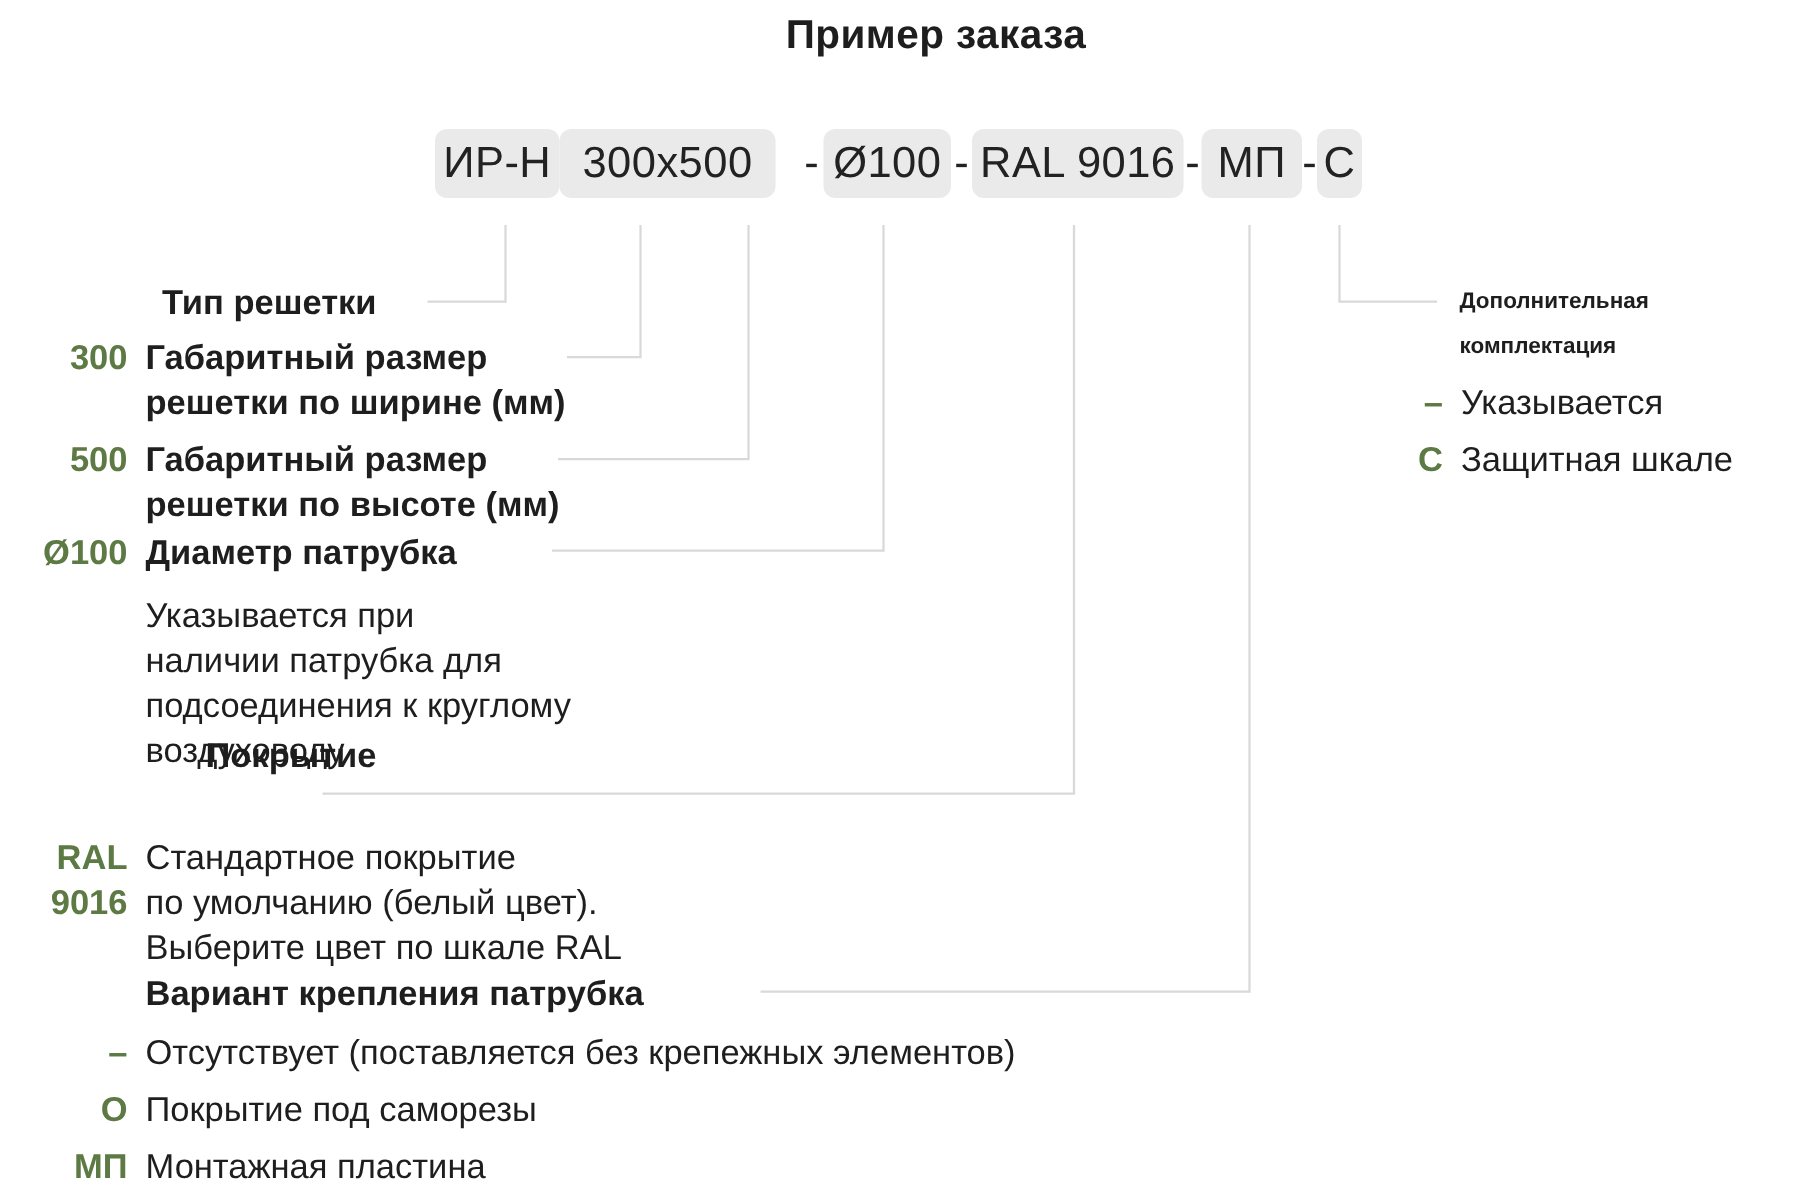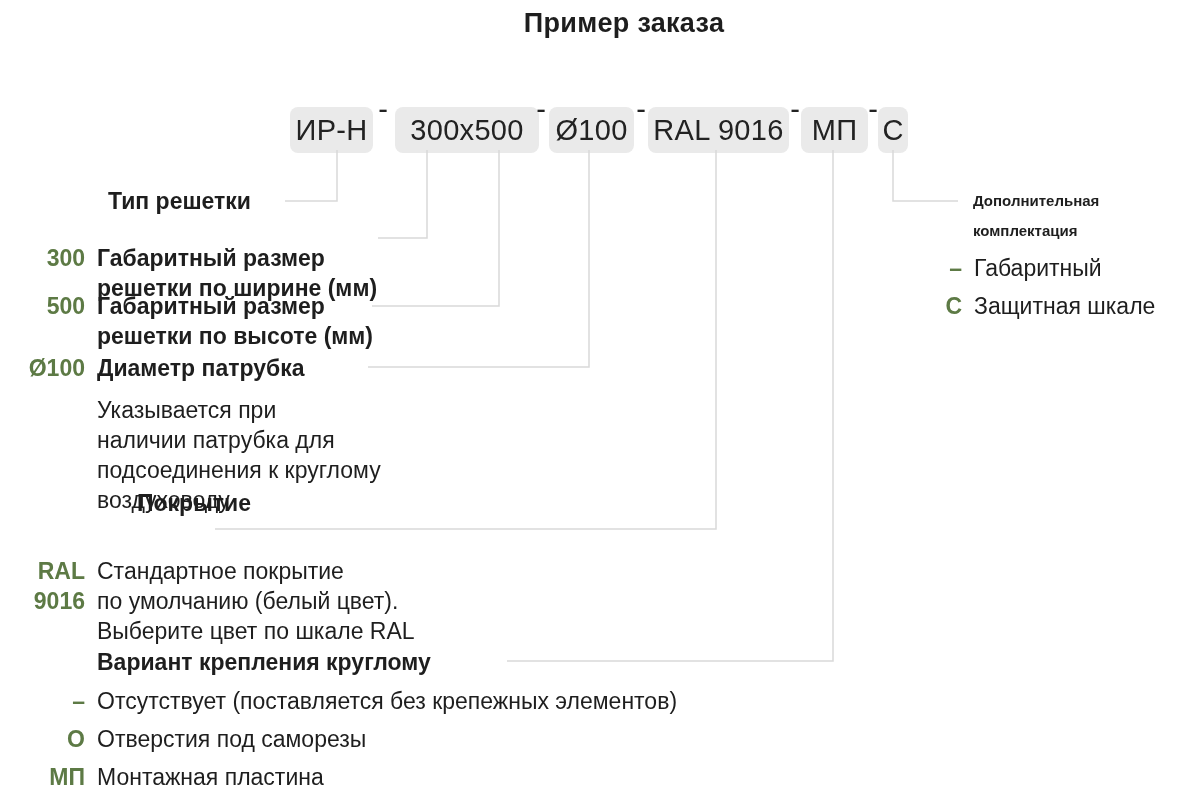--- a/index.html
+++ b/index.html
@@ -2,21 +2,21 @@
 <html><head>
 <meta charset="utf-8">
 <style>
   html,body{margin:0;padding:0;background:#ffffff;}
   .page{position:relative;width:1200px;height:796px;overflow:hidden;background:#ffffff;
         font-family:"Liberation Sans",sans-serif;color:#1e1e1e;}
   .title{position:absolute;top:6px;left:0;width:1200px;text-align:center;
          font-size:27px;line-height:34px;font-weight:700;letter-spacing:.3px;margin-left:24px;}
   .codebox{position:absolute;top:86px;height:46px;background:#eaeaea;border-radius:8px;
            display:flex;align-items:center;justify-content:center;
-           font-size:29px;color:#222222;letter-spacing:.3px;margin-top:21px;}
+           font-size:29px;color:#222222;letter-spacing:.3px;}
   .dash{position:absolute;top:86px;height:46px;width:14px;display:flex;align-items:center;
         justify-content:center;font-size:29px;color:#222222;}
   svg.connectors{position:absolute;left:0;top:0;}
   .lrow{position:absolute;left:0;display:flex;align-items:flex-start;
         font-size:23px;line-height:30px;width:max-content;}
   .lrow .code{flex:0 0 85px;width:85px;text-align:right;color:#5d7a45;font-weight:700;
               white-space:pre-line;}
   .lrow .text{margin-left:12px;white-space:pre-line;}
   .lrow.bold .text{font-weight:700;}
   .rrow{left:877px;}
@@ -25,21 +25,21 @@
 </style>
 </head>
 <body>
 
 <div class="page">
 
   <div class="title">Пример заказа</div>
 
   <div class="codebox" style="left:290px;width:83px;">ИР-Н</div>
   <div class="dash" style="left:376px;">-</div>
-  <div class="codebox" style="left:395px;width:144px;">300х500</div>
+  <div class="codebox" style="left:373px;width:144px;">300х500</div>
   <div class="dash" style="left:534px;">-</div>
   <div class="codebox" style="left:549px;width:85px;">Ø100</div>
   <div class="dash" style="left:634px;">-</div>
   <div class="codebox" style="left:648px;width:141px;">RAL 9016</div>
   <div class="dash" style="left:788px;">-</div>
   <div class="codebox" style="left:801px;width:67px;">МП</div>
   <div class="dash" style="left:866px;">-</div>
   <div class="codebox" style="left:878px;width:30px;">С</div>
 
   <svg class="connectors" width="1200" height="796" viewBox="0 0 1200 796">
@@ -51,21 +51,21 @@
       <polyline points="215,529 716,529 716,150"></polyline>
       <polyline points="507,661 833,661 833,150"></polyline>
       <polyline points="958,201 893,201 893,150"></polyline>
     </g>
   </svg>
 
   <div class="lrow bold" style="top:186px;margin-left:11px;">
     <span class="code"></span>
     <span class="text">Тип решетки</span>
   </div>
-  <div class="lrow bold" style="top:223px;margin-top:20px;">
+  <div class="lrow bold" style="top:223px;">
     <span class="code">300</span>
     <span class="text">Габаритный размер
 решетки по ширине (мм)</span>
   </div>
   <div class="lrow bold" style="top:291px;">
     <span class="code">500</span>
     <span class="text">Габаритный размер
 решетки по высоте (мм)</span>
   </div>
   <div class="lrow bold" style="top:353px;">
@@ -85,39 +85,39 @@
   </div>
   <div class="lrow" style="top:556px;">
     <span class="code">RAL
 9016</span>
     <span class="text">Стандартное покрытие
 по умолчанию (белый цвет).
 Выберите цвет по шкале RAL</span>
   </div>
   <div class="lrow bold" style="top:647px;">
     <span class="code"></span>
-    <span class="text">Вариант крепления круглому</span>
+    <span class="text">Вариант крепления патрубка</span>
   </div>
   <div class="lrow" style="top:686px;">
     <span class="code">–</span>
     <span class="text">Отсутствует (поставляется без крепежных элементов)</span>
   </div>
   <div class="lrow" style="top:724px;">
     <span class="code">О</span>
-    <span class="text">Отверстия под саморезы</span>
+    <span class="text">Покрытие под саморезы</span>
   </div>
   <div class="lrow" style="top:762px;">
     <span class="code">МП</span>
     <span class="text">Монтажная пластина</span>
   </div>
 
   <div class="rheader">Дополнительная
 комплектация</div>
   <div class="lrow rrow" style="top:253px;">
     <span class="code">–</span>
-    <span class="text">Габаритный</span>
+    <span class="text">Указывается</span>
   </div>
   <div class="lrow rrow" style="top:291px;">
     <span class="code">С</span>
     <span class="text">Защитная шкале</span>
   </div>
 
 </div>
 
 </body></html>

